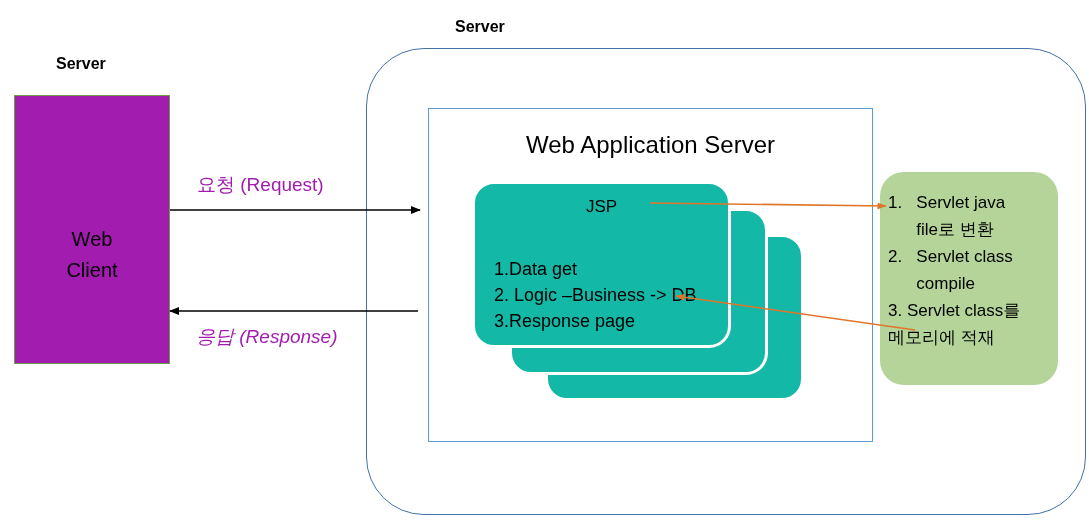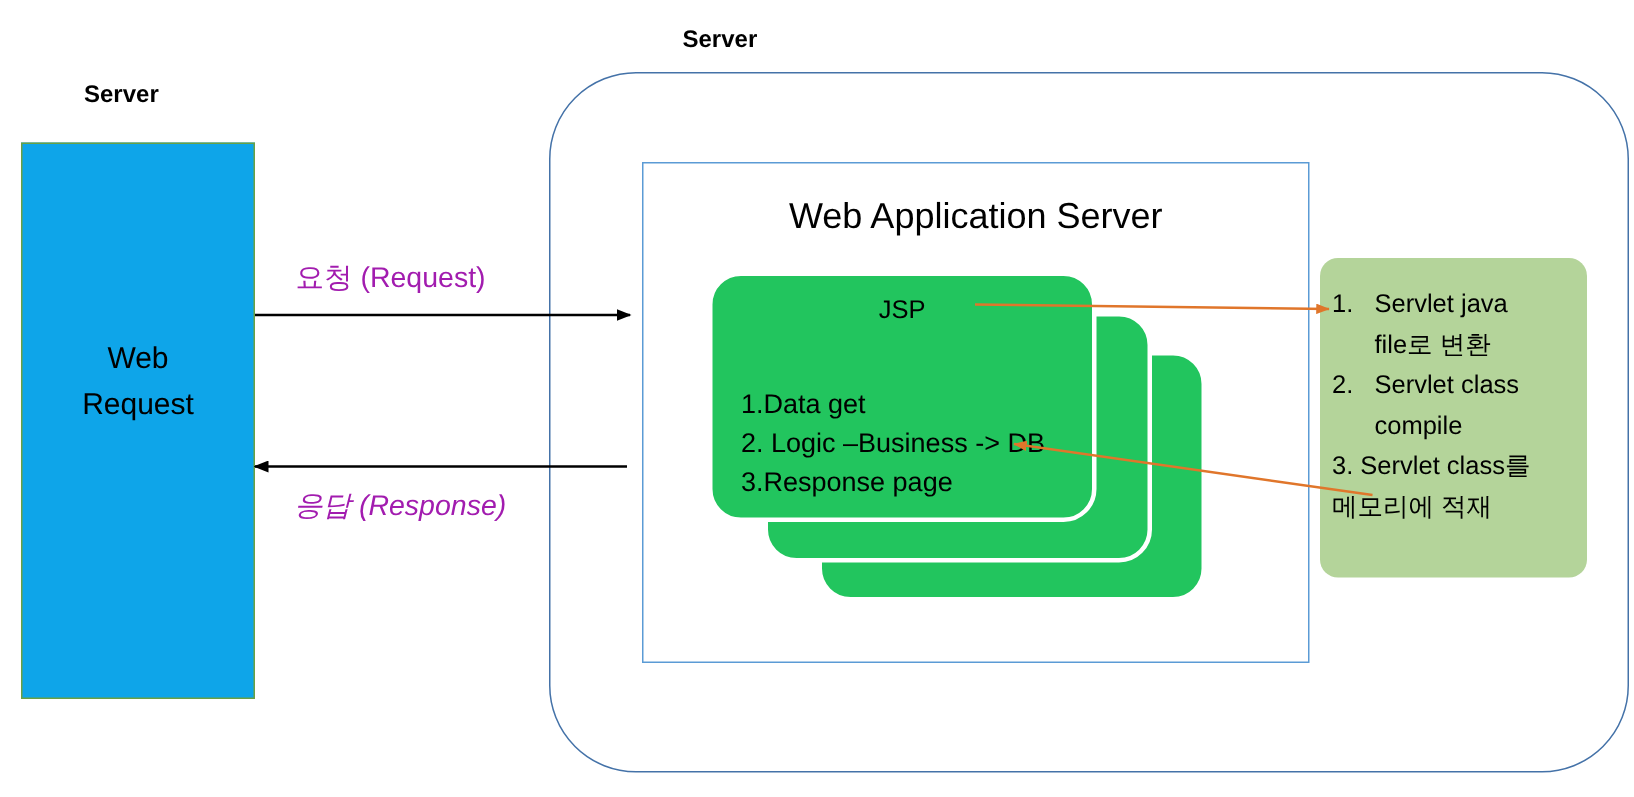--- a/index.html
+++ b/index.html
@@ -30,24 +30,24 @@
   }
   #client-title { left: 56px;  top: 55px; }
   #server-title { left: 455px; top: 18px; }
 
   
   #client-box {
     position: absolute;
     left: 14px;
     top: 95px;
     width: 156px;
-    height: 371px;
+    height: 269px;
     border: 1.6px solid #6AA043;
     box-sizing: border-box;
-    background: #0ea5e9;
+    background: #a21caf;
   }
   #client-box-text {
     position: absolute;
     left: 0;
     top: 128px;
     width: 100%;
     text-align: center;
     font-size: 20px;
     line-height: 31px;
     color: #000000;
@@ -83,21 +83,21 @@
     top: 22px;
     width: 100%;
     text-align: center;
     font-size: 24px;
     color: #000000;
   }
 
   
   .jsp-card {
     position: absolute;
-    background: #22c55e;
+    background: #14b8a6;
     border-radius: 22px;
     box-sizing: border-box;
   }
   #jsp-card-back {
     left: 545px;
     top: 234px;
     width: 259px;
     height: 167px;
     border: 3px solid #ffffff;
   }
@@ -135,21 +135,21 @@
   }
 
   
   #servlet-box {
     position: absolute;
     left: 880px;
     top: 172px;
     width: 178px;
     height: 213px;
     background: #B4D49A;
-    border-radius: 12px;
+    border-radius: 24px;
     box-sizing: border-box;
   }
   #servlet-steps {
     position: absolute;
     left: 8px;
     top: 17px;
     width: 170px;
     font-size: 17px;
     line-height: 27px;
     color: #000000;
@@ -180,21 +180,21 @@
 
 <div id="canvas">
 
   <div class="title-label" id="client-title">Server</div>
 
   <div class="title-label" id="server-title">Server</div>
 
   <div id="client-box">
     <div id="client-box-text">
       <div>Web</div>
-      <div>Request</div>
+      <div>Client</div>
     </div>
   </div>
 
   <div id="server-box"></div>
 
   <div id="was-box">
     <div id="was-title">Web Application Server</div>
   </div>
 
   <div class="jsp-card" id="jsp-card-back"></div>

